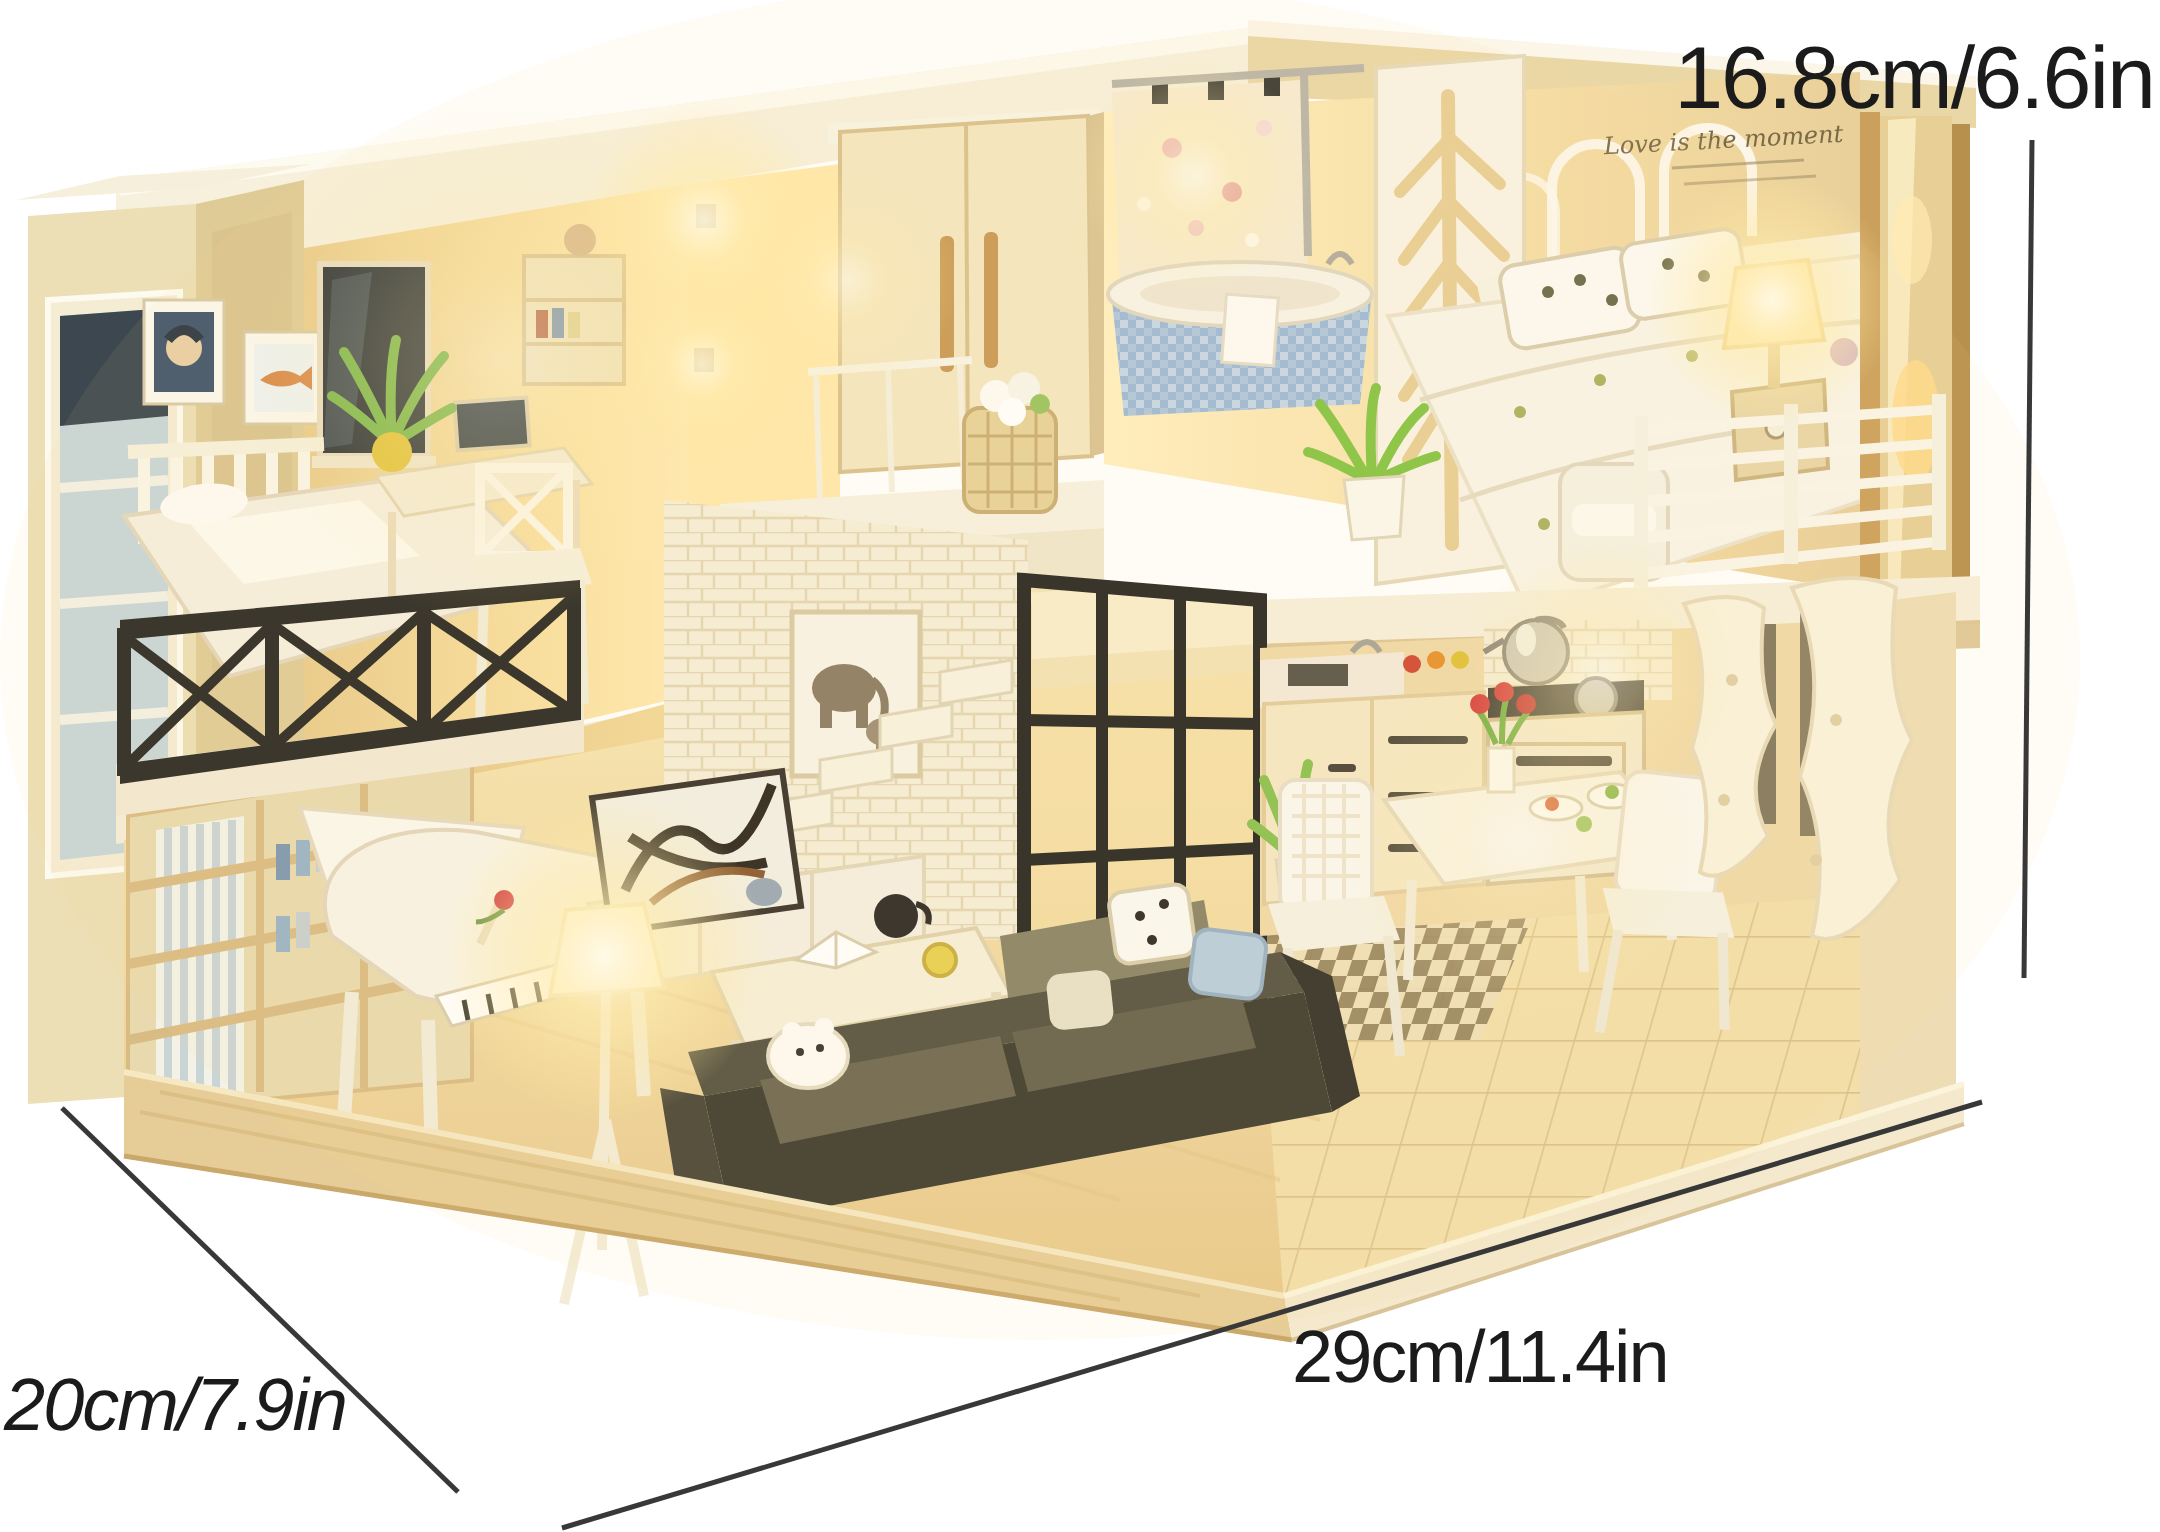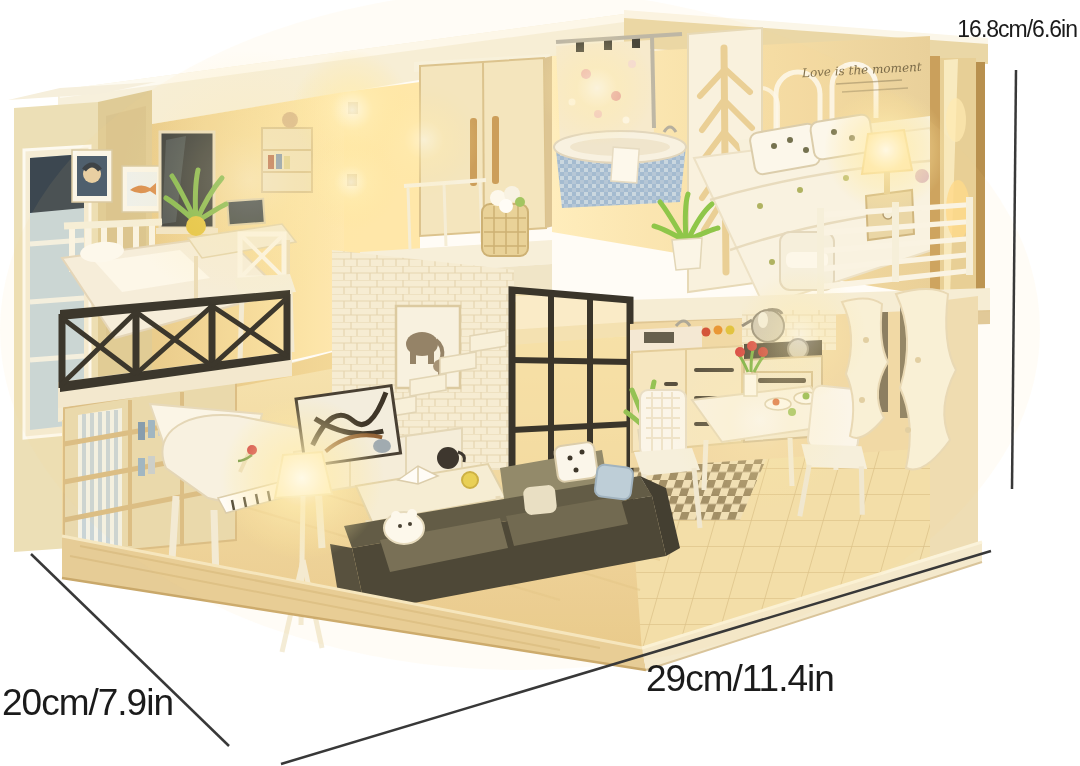--- a/index.html
+++ b/index.html
@@ -1,21 +1,21 @@
 <!DOCTYPE html>
 <html><head>
 <meta charset="utf-8">
 <style>
   html,body{margin:0;padding:0;background:#ffffff;}
   .stage{position:relative;width:1080px;height:766px;background:#ffffff;overflow:hidden;
          font-family:"Liberation Sans", sans-serif;}
   .layer{position:absolute;left:0;top:0;width:1080px;height:766px;}
   .dim-label{position:absolute;color:#1b1b1b;line-height:1;letter-spacing:-1px;white-space:nowrap;}
-  .height-label{top:18px;right:3px;font-size:23px;}
-  .depth-label{top:684px;left:2px;font-size:37px;}
+  .height-label{top:18px;right:3px;font-size:44px;}
+  .depth-label{top:684px;left:2px;font-size:37px;font-style:italic;}
   .width-label{top:660px;left:630px;font-size:37px;margin-left:16px;}
 </style>
 </head>
 <body>
 
 <div class="stage">
 
 <svg class="layer" viewBox="0 0 1080 766">
   <defs>
     <linearGradient id="wallL" x1="0" y1="0" x2="1" y2="0">

